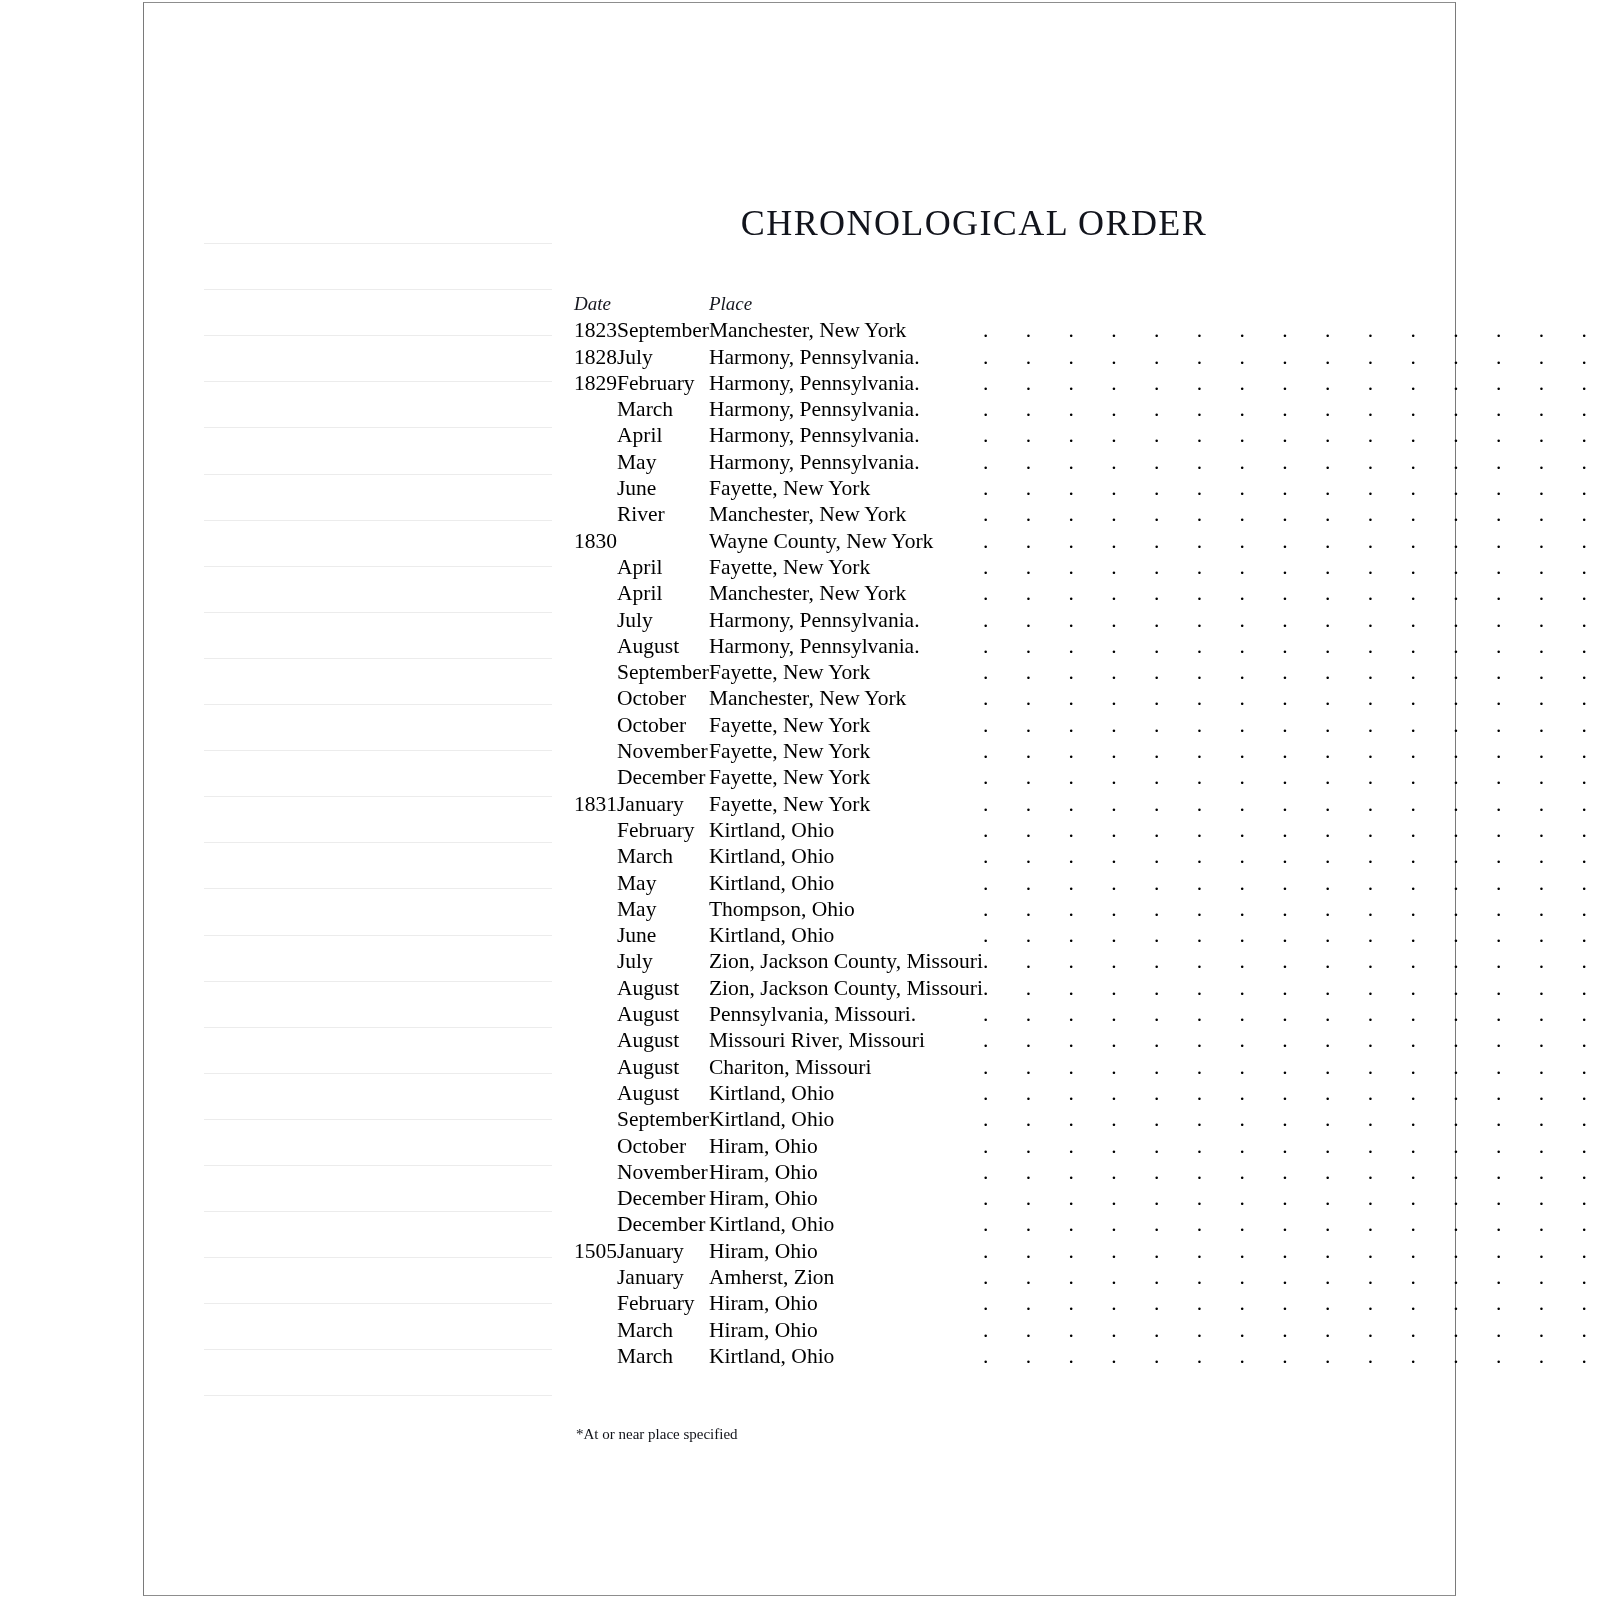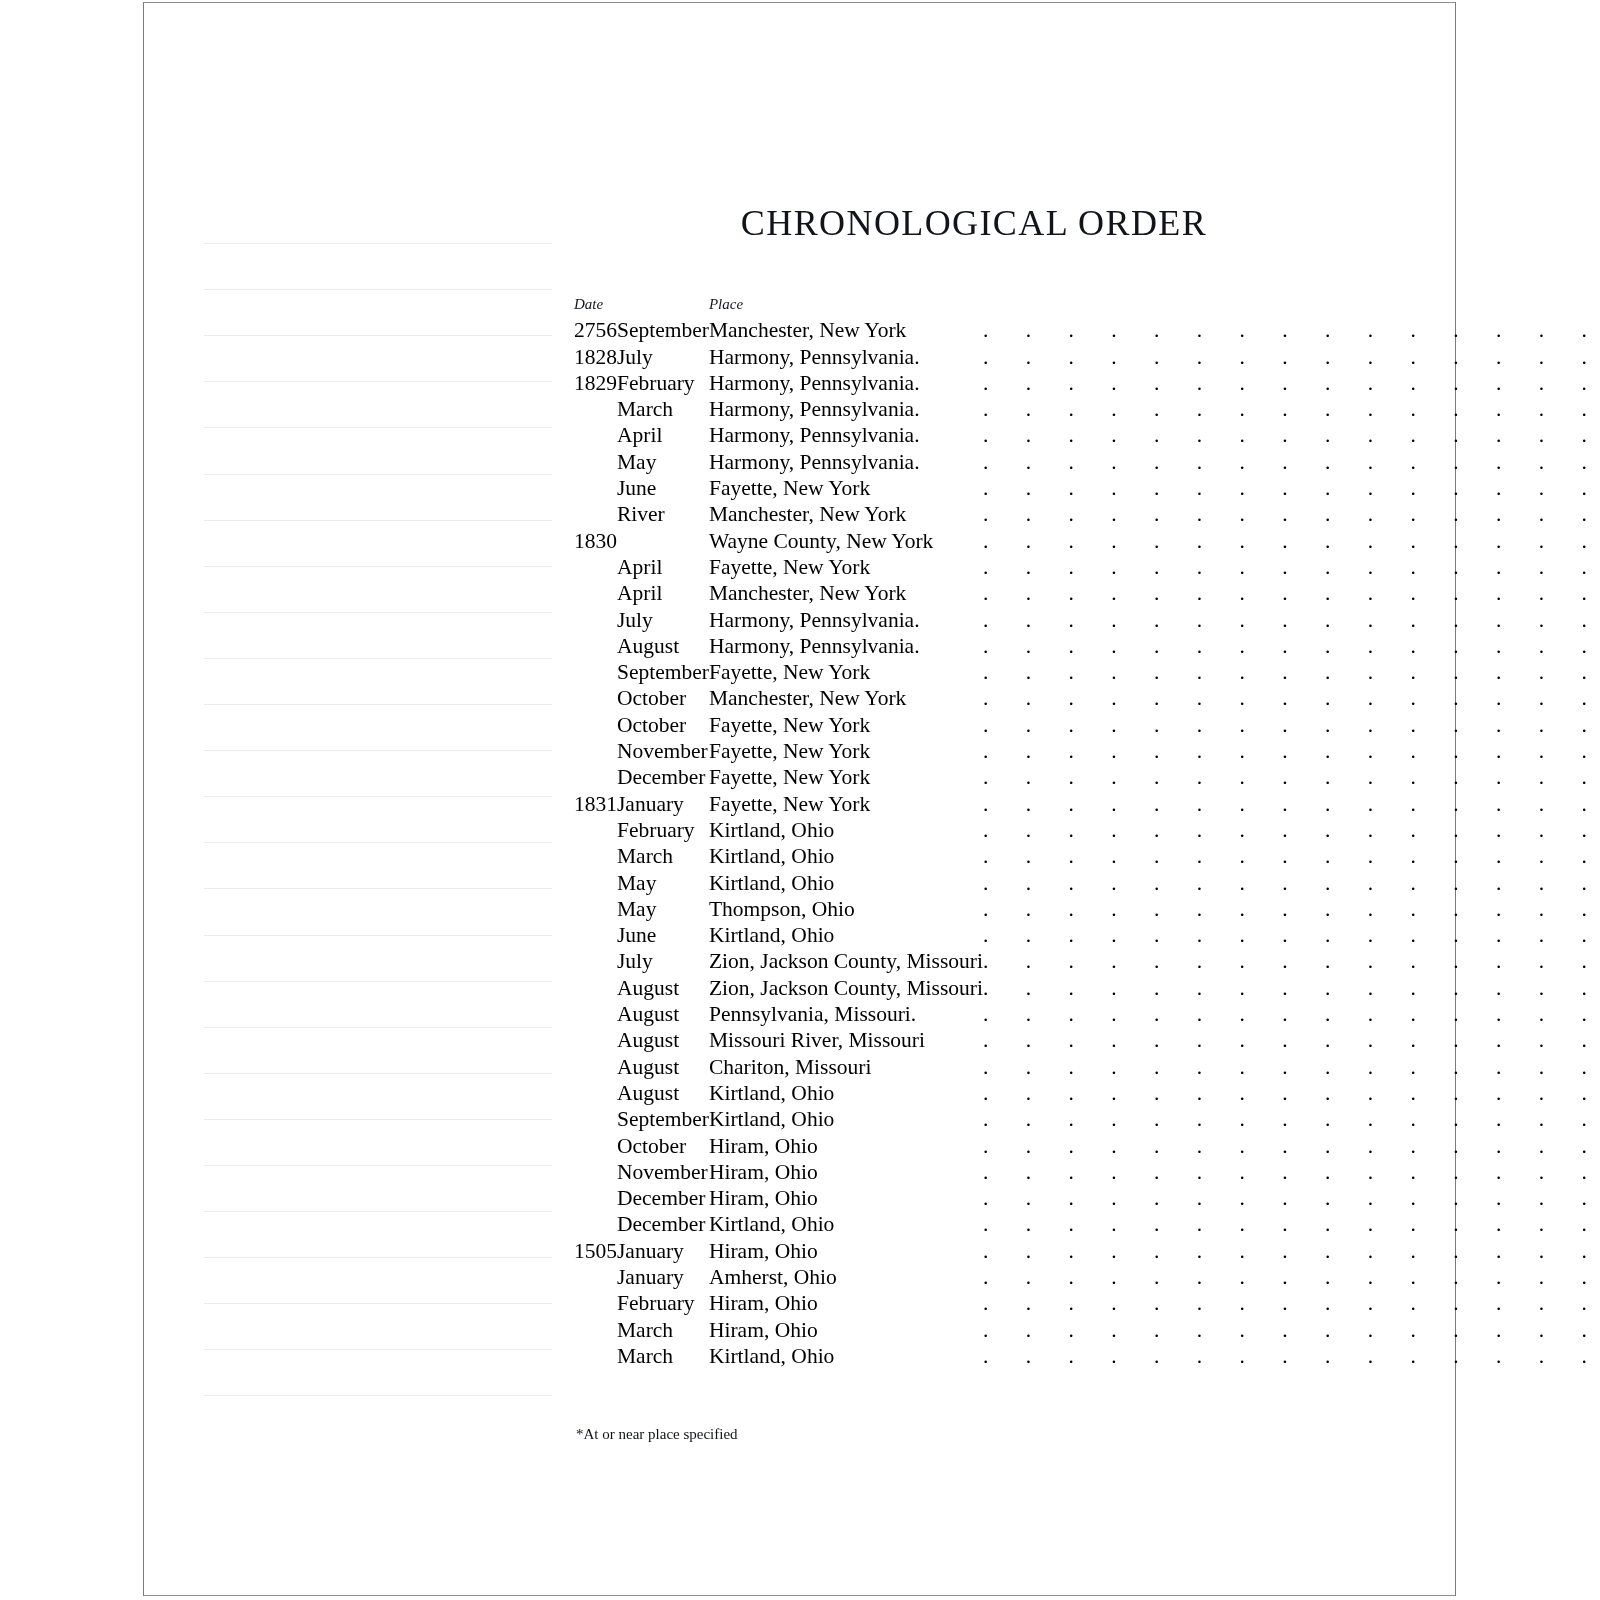--- a/index.html
+++ b/index.html
@@ -81,21 +81,21 @@
     border-collapse: collapse;
   }
   #toc-table td, #toc-table th {
     padding: 0;
     vertical-align: baseline;
     white-space: nowrap;
   }
 
   .hdr td {
     font-style: italic;
-    font-size: 15px;
+    font-size: 19px;
     line-height: 26.3px;
     font-weight: 400;
     color: #15171f;
     padding-bottom: 4px;
   }
   .hdr .c-year { width: 62px; }
   .hdr .c-month { width: 0; }
   .hdr .c-place { }
 
   .drow td {
@@ -188,21 +188,21 @@
     <table id="toc-table">
       <tbody id="toc-body">
         <tr class="hdr">
           <td class="c-year">Date</td>
           <td class="c-month"></td>
           <td class="c-place">Place</td>
           <td class="c-leader"></td>
 
         </tr>
       <tr class="drow">
-            <td class="c-year">2756</td>
+            <td class="c-year">1823</td>
             <td class="c-month">September</td>
             <td class="c-place">Manchester, New York</td>
             <td class="c-leader">
               <span class="dots">. . . . . . . . . . . . . . . . . . . . . . . . . .</span>
             </td>
           </tr>
           <tr class="drow">
             <td class="c-year">1828</td>
             <td class="c-month">July</td>
             <td class="c-place">Harmony, Pennsylvania.</td>
@@ -478,21 +478,21 @@
             <td class="c-year">1505</td>
             <td class="c-month">January</td>
             <td class="c-place">Hiram, Ohio</td>
             <td class="c-leader">
               <span class="dots">. . . . . . . . . . . . . . . . . . . . . . . . . .</span>
             </td>
           </tr>
           <tr class="drow">
             <td class="c-year"></td>
             <td class="c-month">January</td>
-            <td class="c-place">Amherst, Ohio</td>
+            <td class="c-place">Amherst, Zion</td>
             <td class="c-leader">
               <span class="dots">. . . . . . . . . . . . . . . . . . . . . . . . . .</span>
             </td>
           </tr>
           <tr class="drow">
             <td class="c-year"></td>
             <td class="c-month">February</td>
             <td class="c-place">Hiram, Ohio</td>
             <td class="c-leader">
               <span class="dots">. . . . . . . . . . . . . . . . . . . . . . . . . .</span>

